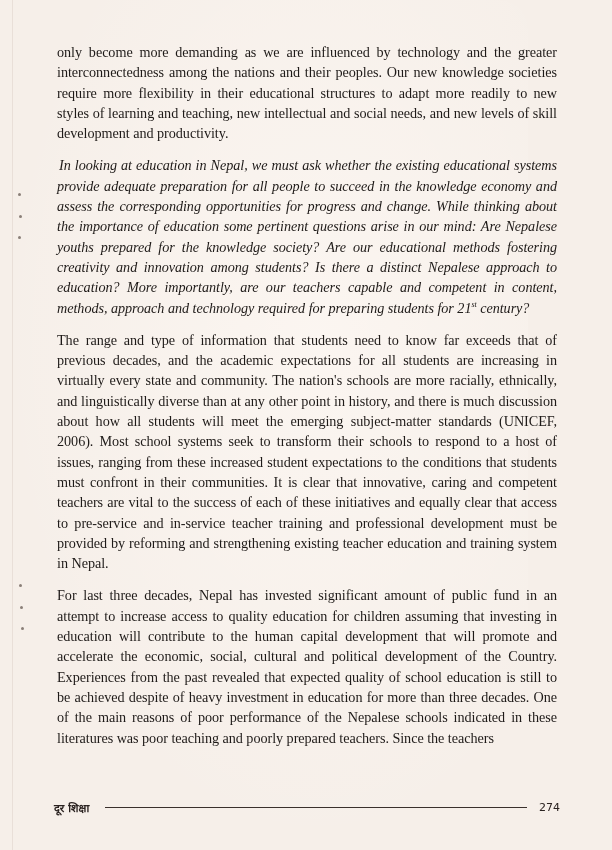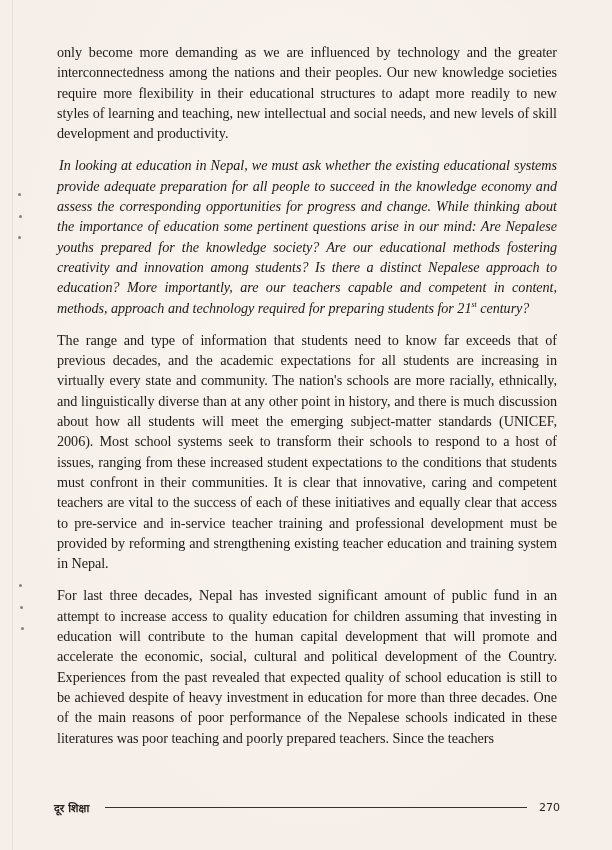--- a/index.html
+++ b/index.html
@@ -101,15 +101,15 @@
   <div class="content">
     <p class="para">only become more demanding as we are influenced by technology and the greater interconnectedness among the nations and their peoples. Our new knowledge societies require more flexibility in their educational structures to adapt more readily to new styles of learning and teaching, new intellectual and social needs, and new levels of skill development and productivity.</p>
     <p class="para indent"><span>In looking at education in Nepal, we must ask whether the existing educational systems provide adequate preparation for all people to succeed in the knowledge economy and assess the corresponding opportunities for progress and change. While thinking about the importance of education some pertinent questions arise in our mind: Are Nepalese youths prepared for the knowledge society? Are our educational methods fostering creativity and innovation among students? Is there a distinct Nepalese approach to education? More importantly, are our teachers capable and competent in content, methods, approach and technology required for preparing students for 21</span><sup>st</sup><span> century?</span></p>
     <p class="para">The range and type of information that students need to know far exceeds that of previous decades, and the academic expectations for all students are increasing in virtually every state and community. The nation's schools are more racially, ethnically, and linguistically diverse than at any other point in history, and there is much discussion about how all students will meet the emerging subject-matter standards (UNICEF, 2006). Most school systems seek to transform their schools to respond to a host of issues, ranging from these increased student expectations to the conditions that students must confront in their communities. It is clear that innovative, caring and competent teachers are vital to the success of each of these initiatives and equally clear that access to pre-service and in-service teacher training and professional development must be provided by reforming and strengthening existing teacher education and training system in Nepal.</p>
     <p class="para">For last three decades, Nepal has invested significant amount of public fund in an attempt to increase access to quality education for children assuming that investing in education will contribute to the human capital development that will promote and accelerate the economic, social, cultural and political development of the Country. Experiences from the past revealed that expected quality of school education is still to be achieved despite of heavy investment in education for more than three decades. One of the main reasons of poor performance of the Nepalese schools indicated in these literatures was poor teaching and poorly prepared teachers. Since the teachers</p>
   </div>
 
   <div class="footer">
     <span class="footer-left">दूर शिक्षा</span>
     <span class="footer-rule"></span>
-    <span class="footer-right">270</span>
+    <span class="footer-right">274</span>
   </div>
 </div>
 
 </body></html>

